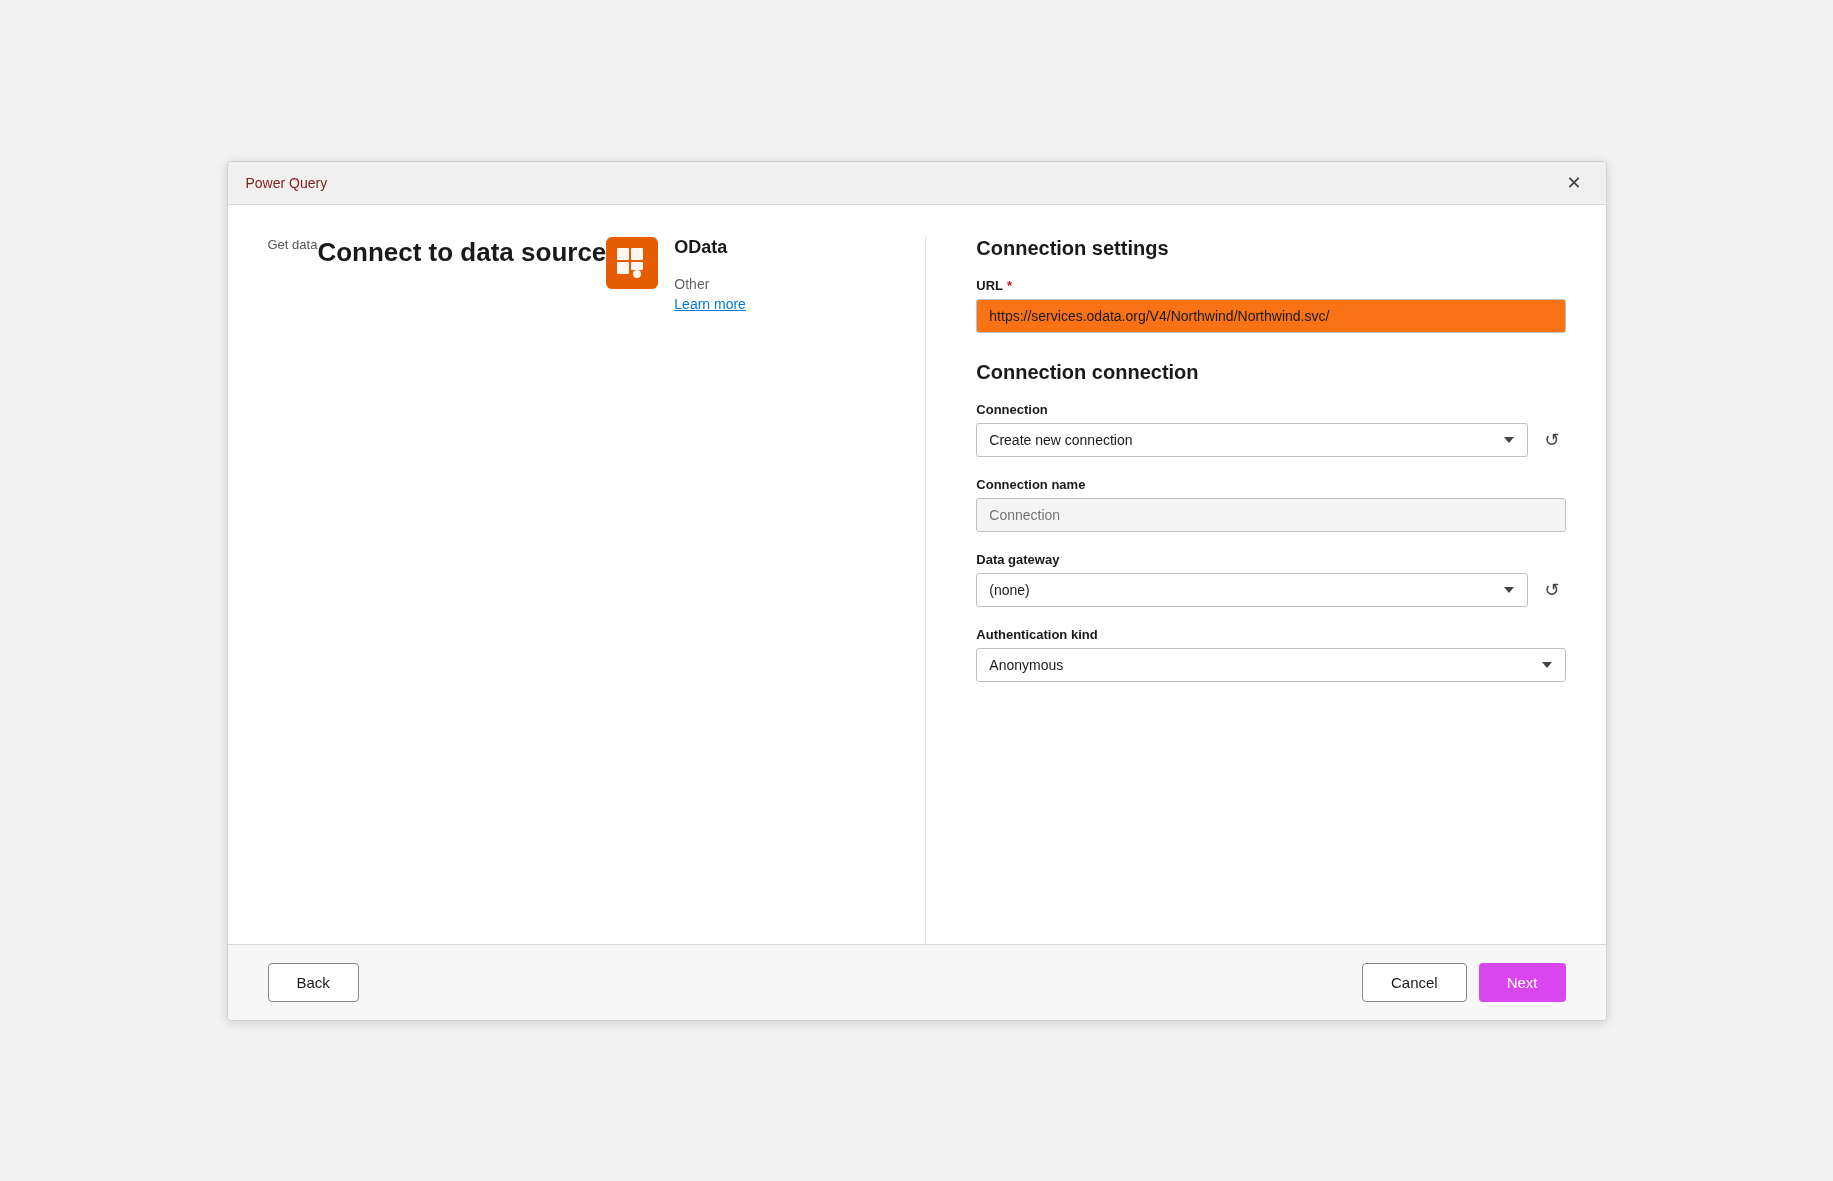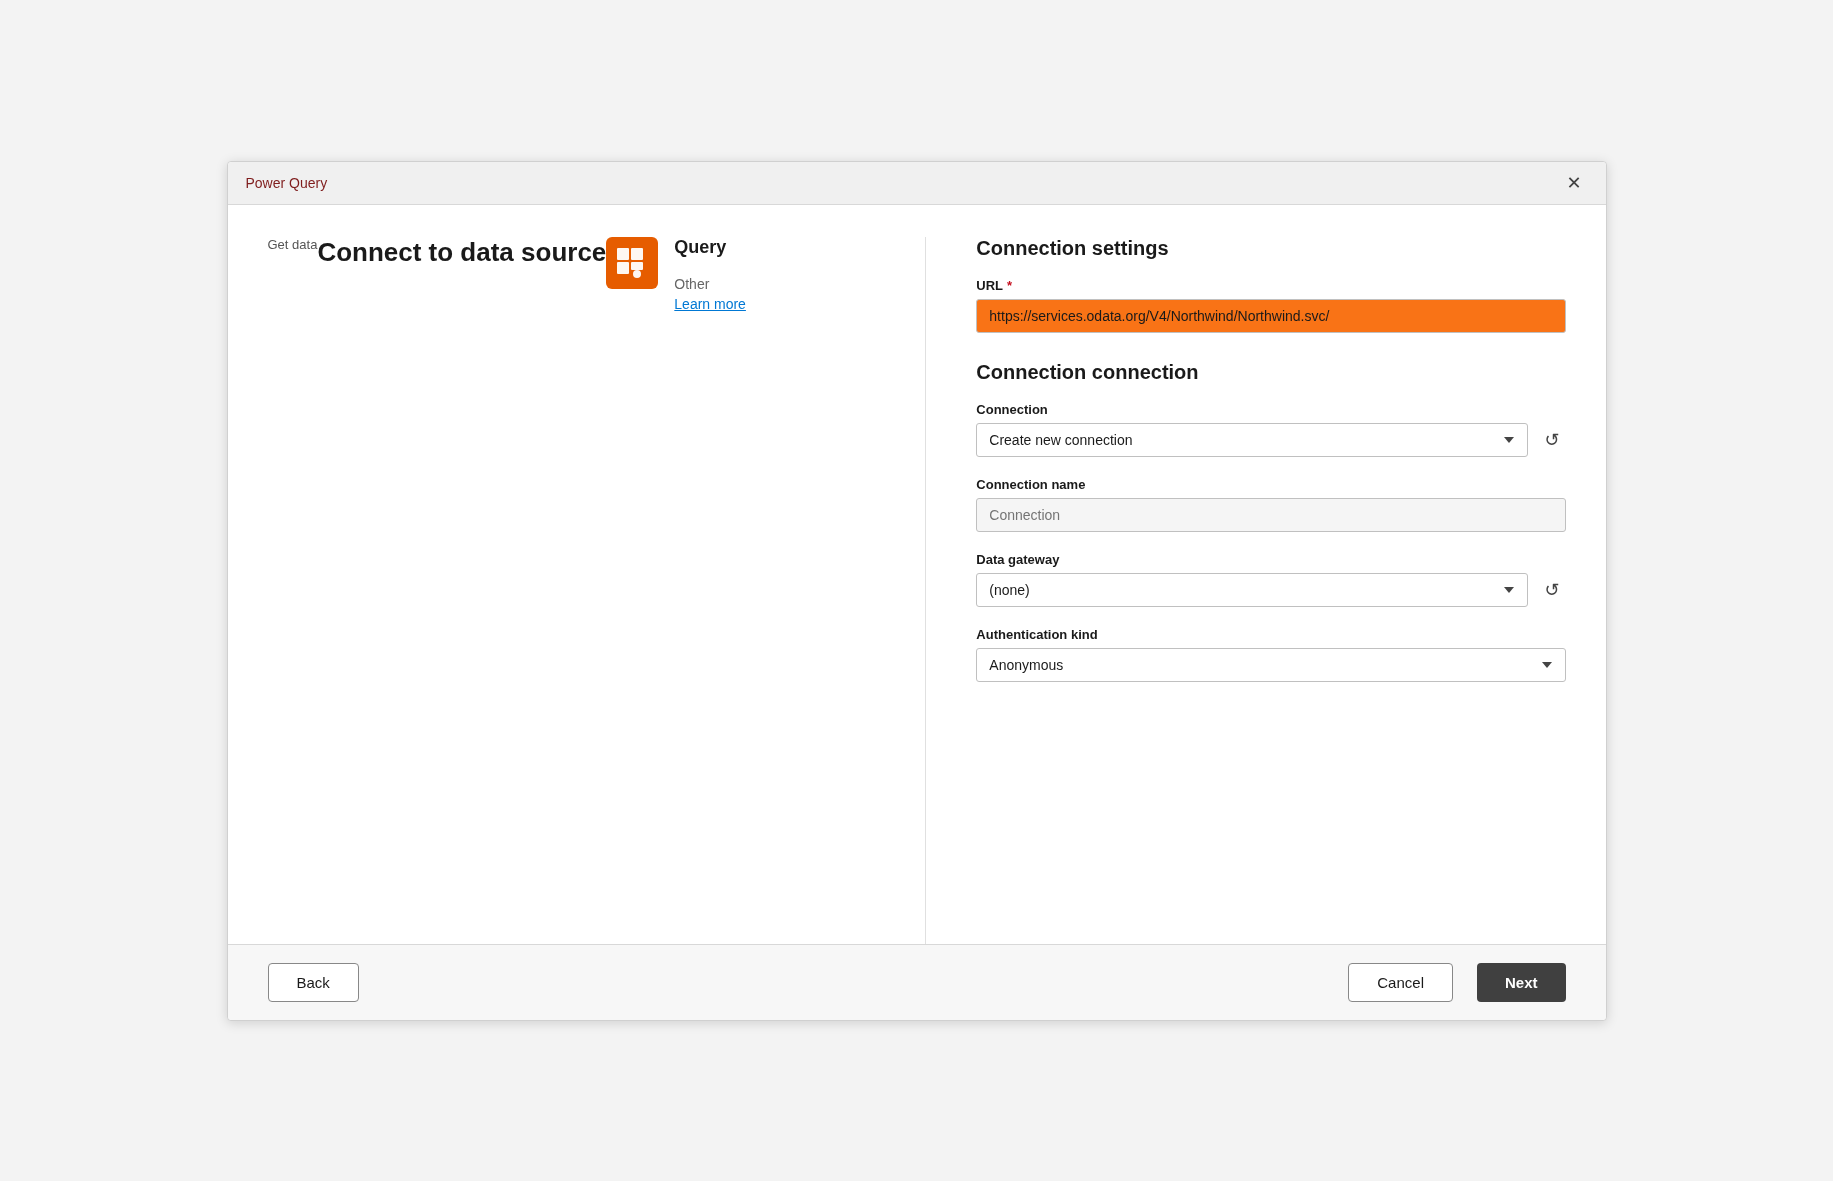--- a/index.html
+++ b/index.html
@@ -206,39 +206,39 @@
     .footer {
       border-top: 1px solid #d8d8d8;
       padding: 18px 40px;
       display: flex;
       align-items: center;
       justify-content: space-between;
       background: #f7f7f7;
       border-radius: 0 0 4px 4px;
     }
     .footer-left { display: flex; gap: 12px; }
-    .footer-right { display: flex; gap: 24px; }
+    .footer-right { display: flex; gap: 12px; }
     .btn {
       padding: 10px 28px;
       font-size: 15px;
       border-radius: 4px;
       cursor: pointer;
       font-family: inherit;
       font-weight: 400;
     }
     .btn-secondary {
       background: #fff;
       border: 1px solid #888;
       color: #1a1a1a;
     }
     .btn-primary {
-      background: #404040;
+      background: #d946ef;
       border: none;
       color: #fff;
-      font-weight: 700;
+      font-weight: 400;
     }
   </style>
 </head>
 <body>
 
 <div class="dialog">
 
   <div class="title-bar">
     <span class="title-bar-text">Power Query</span>
     <button class="close-btn">✕</button>
@@ -256,21 +256,21 @@
 
             <svg viewBox="0 0 34 34" fill="none">
               <rect x="2" y="2" width="12" height="12" rx="1" fill="white" opacity="0.95"></rect>
               <rect x="16" y="2" width="12" height="12" rx="1" fill="white" opacity="0.95"></rect>
               <rect x="2" y="16" width="12" height="12" rx="1" fill="white" opacity="0.95"></rect>
               <rect x="16" y="16" width="12" height="8" rx="1" fill="white" opacity="0.95"></rect>
               <circle cx="22" cy="28" r="4" fill="white" opacity="0.95"></circle>
             </svg>
           </div>
           <div>
-            <div class="connector-name">Query</div>
+            <div class="connector-name">OData</div>
             <div class="connector-category">Other</div>
             <a class="learn-more">Learn more</a>
           </div>
         </div>
       </div>
 
       <div class="right-panel">
         <div class="section-title">Connection settings</div>
 
         <div class="field-group">

